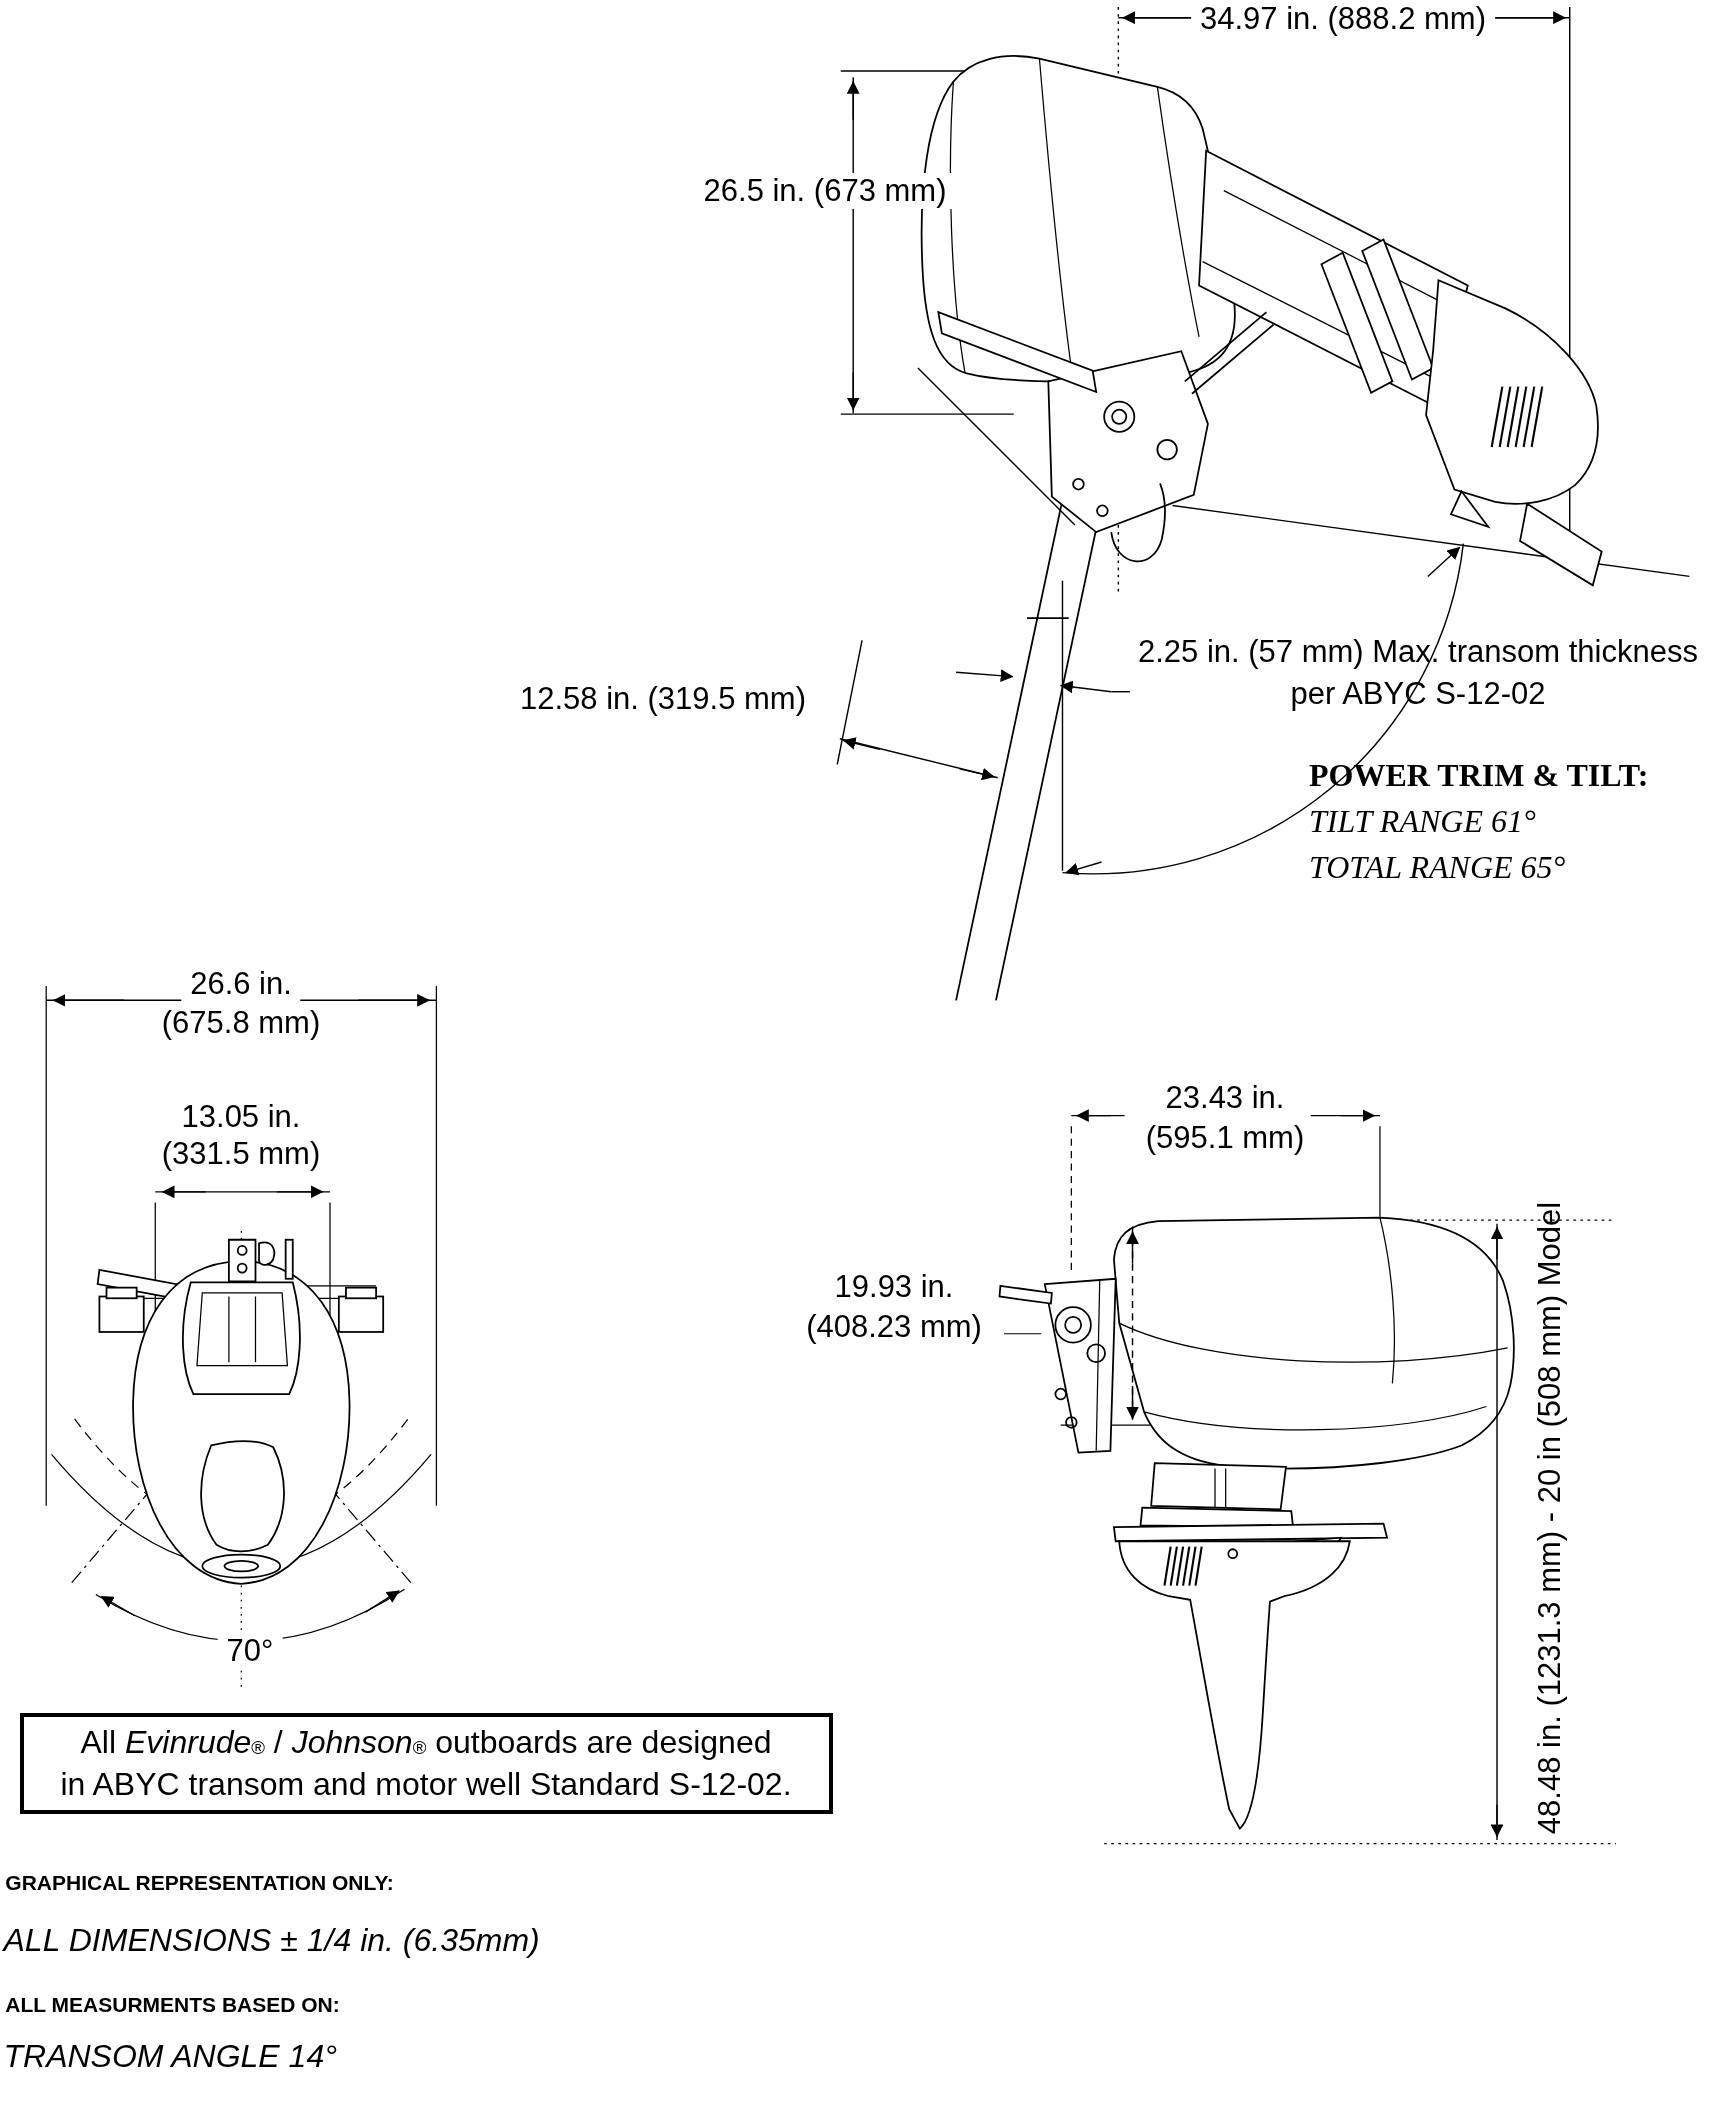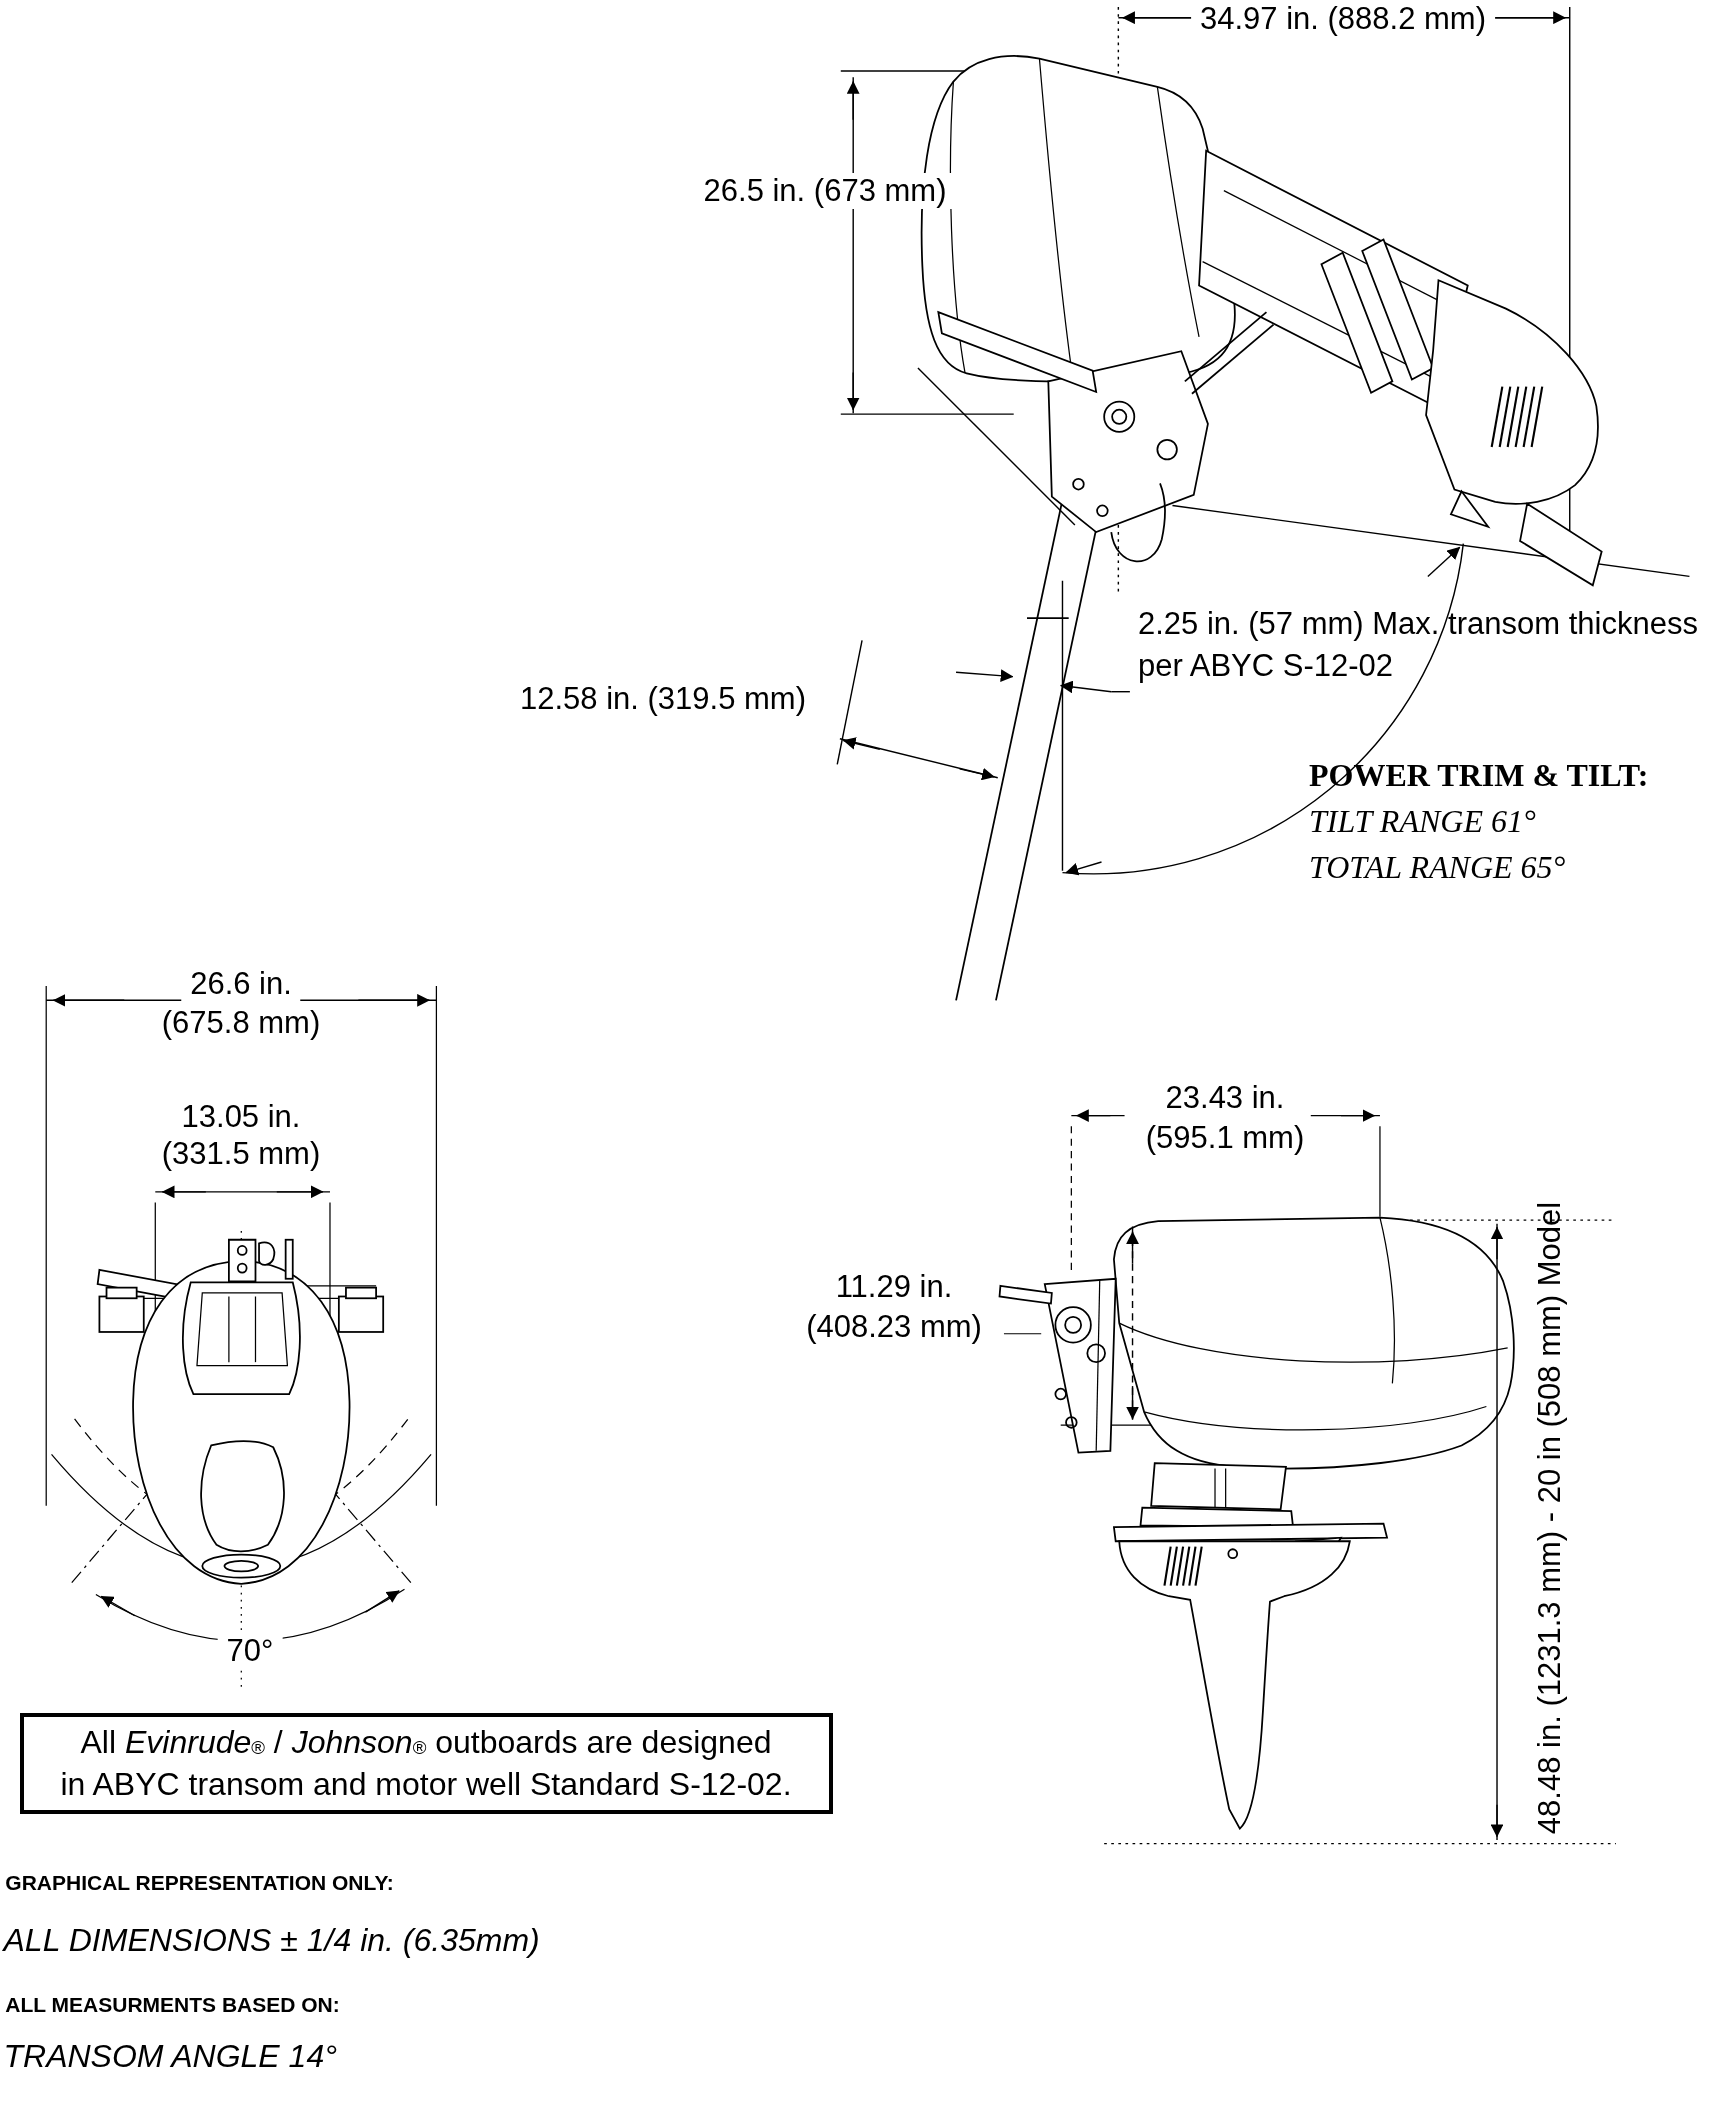--- a/index.html
+++ b/index.html
@@ -192,40 +192,40 @@
       <path d="M1688,1420 L1688,1384" marker-end="url(#ah)"></path>
       <path d="M1688,2035 L1688,2071" marker-end="url(#ah)"></path>
     </g>
   </g>
 </svg>
 
 <div class="lbl ctr mask" style="left:1343px;top:18.6px;">34.97 in. (888.2 mm)</div>
 <div class="lbl ctr mask" style="left:825px;top:191px;">26.5 in. (673 mm)</div>
 <div class="lbl ctr" style="left:663px;top:699px;">12.58 in. (319.5 mm)</div>
 
-<div class="lbl note2l" style="left:1138px;top:603px;">
+<div class="lbl note2l" style="left:1138px;top:631px;text-align:center;">
   <div>2.25 in. (57 mm) Max. transom thickness</div>
   <div>per ABYC S-12-02</div>
 </div>
 
 <div class="lbl ptt" style="left:1309px;top:752px;font-family:Liberation Serif, serif;">
   <div class="bd">POWER TRIM &amp; TILT:</div>
   <div class="it">TILT RANGE 61°</div>
   <div class="it">TOTAL RANGE 65°</div>
 </div>
 
 <div class="lbl ctr mask" style="left:241px;top:984px;">26.6 in.</div>
 <div class="lbl ctr mask" style="left:241px;top:1023px;">(675.8 mm)</div>
 <div class="lbl ctr" style="left:241px;top:1117px;">13.05 in.</div>
 <div class="lbl ctr" style="left:241px;top:1154px;">(331.5 mm)</div>
 <div class="lbl ctr mask" style="left:250px;top:1651px;">70°</div>
 
 <div class="lbl ctr" style="left:1225px;top:1098px;">23.43 in.</div>
 <div class="lbl ctr" style="left:1225px;top:1138px;">(595.1 mm)</div>
-<div class="lbl ctr" style="left:894px;top:1287px;">11.29 in.</div>
+<div class="lbl ctr" style="left:894px;top:1287px;">19.93 in.</div>
 <div class="lbl ctr" style="left:894px;top:1327px;">(408.23 mm)</div>
 <div class="lbl rot" style="left:1550px;top:1518px;">48.48 in. (1231.3 mm) - 20 in (508 mm) Model</div>
 
 <div id="noticeBox">
   <div><span>All </span><span class="it">Evinrude</span><span class="reg">®</span><span> / </span><span class="it">Johnson</span><span class="reg">®</span><span> outboards are designed</span></div>
   <div>in ABYC transom and motor well Standard S-12-02.</div>
 </div>
 
 <div class="lbl foot-h" style="left:5.3px;top:1871px;">GRAPHICAL REPRESENTATION ONLY:</div>
 <div class="lbl foot-i" style="left:3.5px;top:1922px;">ALL DIMENSIONS ± 1/4 in. (6.35mm)</div>

